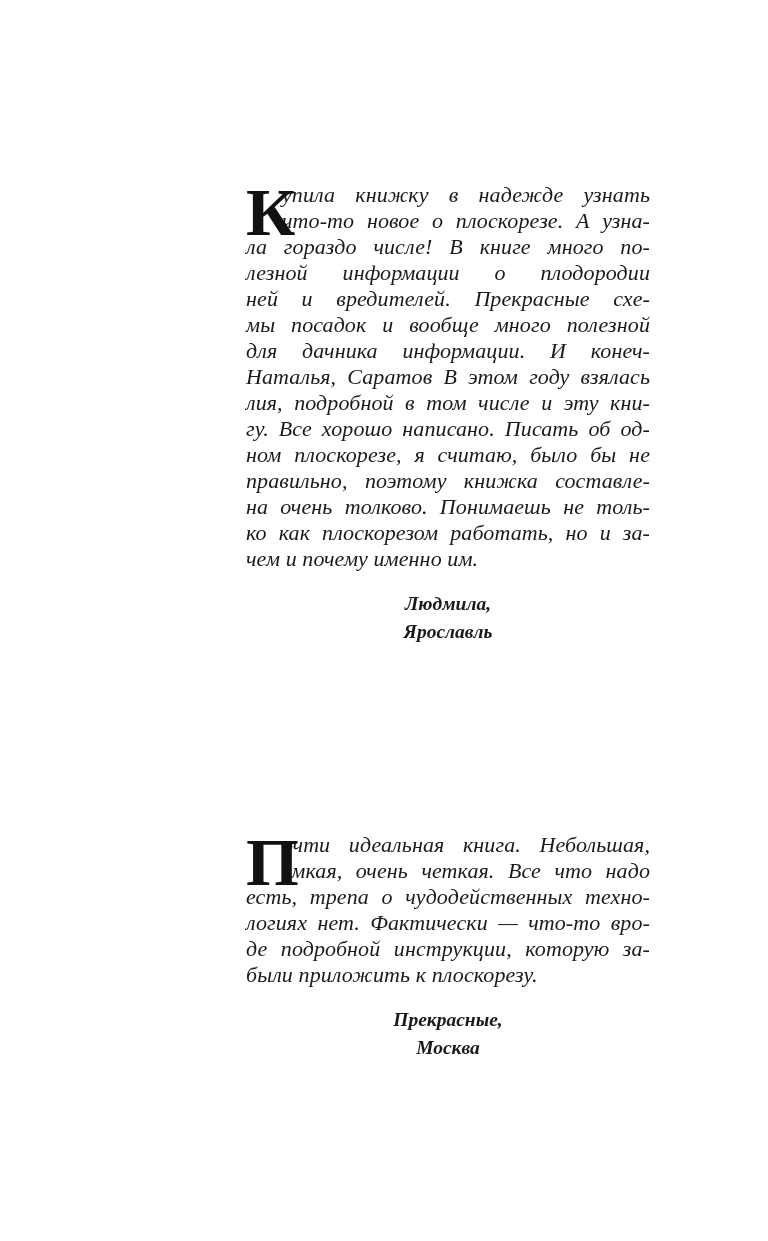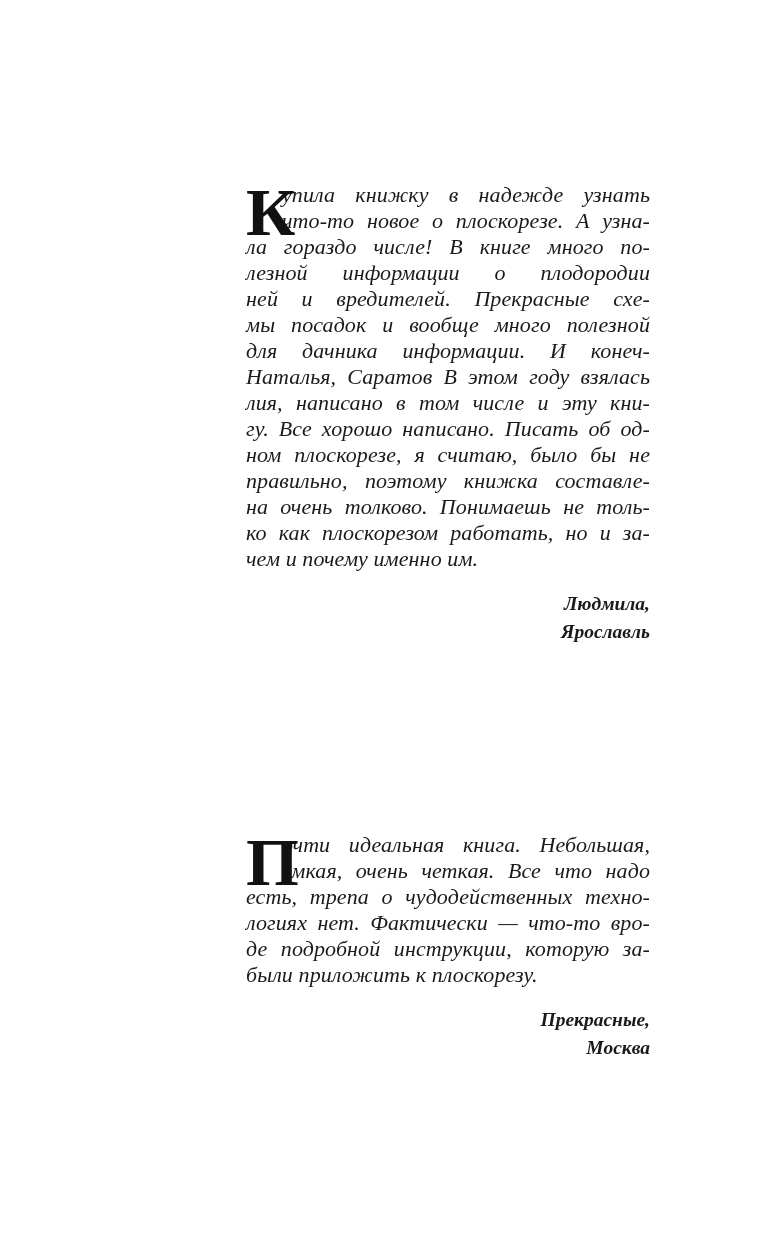--- a/index.html
+++ b/index.html
@@ -5,37 +5,37 @@
   html, body { margin: 0; padding: 0; background: #ffffff; }
   body { width: 768px; height: 1241px; position: relative; overflow: hidden;
          font-family: "Liberation Serif", "DejaVu Serif", serif; color: #1a1a1a; }
   .review { position: absolute; left: 246px; width: 404px; }
   .line { height: 26px; line-height: 26px; font-size: 22px; white-space: nowrap;
           text-align: justify; text-align-last: justify; letter-spacing: 0.1px; font-style: italic; }
   .line.last { text-align-last: left; }
   .indent { padding-left: 36px; }
   .dropcap { position: absolute; left: 0; top: 4px; font-size: 68px; line-height: 52px;
              font-weight: bold; color: #111; }
-  .sig { text-align: right; font-style: italic; font-weight: bold; font-size: 19.5px;
+  .sig { text-align: center; font-style: italic; font-weight: bold; font-size: 19.5px;
          line-height: 28px; }
 </style>
 </head>
 <body>
 
 <div class="review" style="top:182px;">
   <span class="dropcap">К</span>
   <div class="line indent">упила книжку в надежде узнать</div>
   <div class="line indent">что-то новое о плоскорезе. А узна-</div>
   <div class="line">ла гораздо числе! В книге много по-</div>
   <div class="line">лезной информации о плодородии</div>
   <div class="line">ней и вредителей. Прекрасные схе-</div>
   <div class="line">мы посадок и вообще много полезной</div>
   <div class="line">для дачника информации. И конеч-</div>
   <div class="line">Наталья, Саратов В этом году взялась</div>
-  <div class="line">лия, написано в том числе и эту кни-</div>
+  <div class="line">лия, подробной в том числе и эту кни-</div>
   <div class="line">гу. Все хорошо написано. Писать об од-</div>
   <div class="line">ном плоскорезе, я считаю, было бы не</div>
   <div class="line">правильно, поэтому книжка составле-</div>
   <div class="line">на очень толково. Понимаешь не толь-</div>
   <div class="line">ко как плоскорезом работать, но и за-</div>
   <div class="line last">чем и почему именно им.</div>
   <div style="height:18px;"></div>
   <div class="sig">Людмила,</div>
   <div class="sig">Ярославль</div>
 </div>

